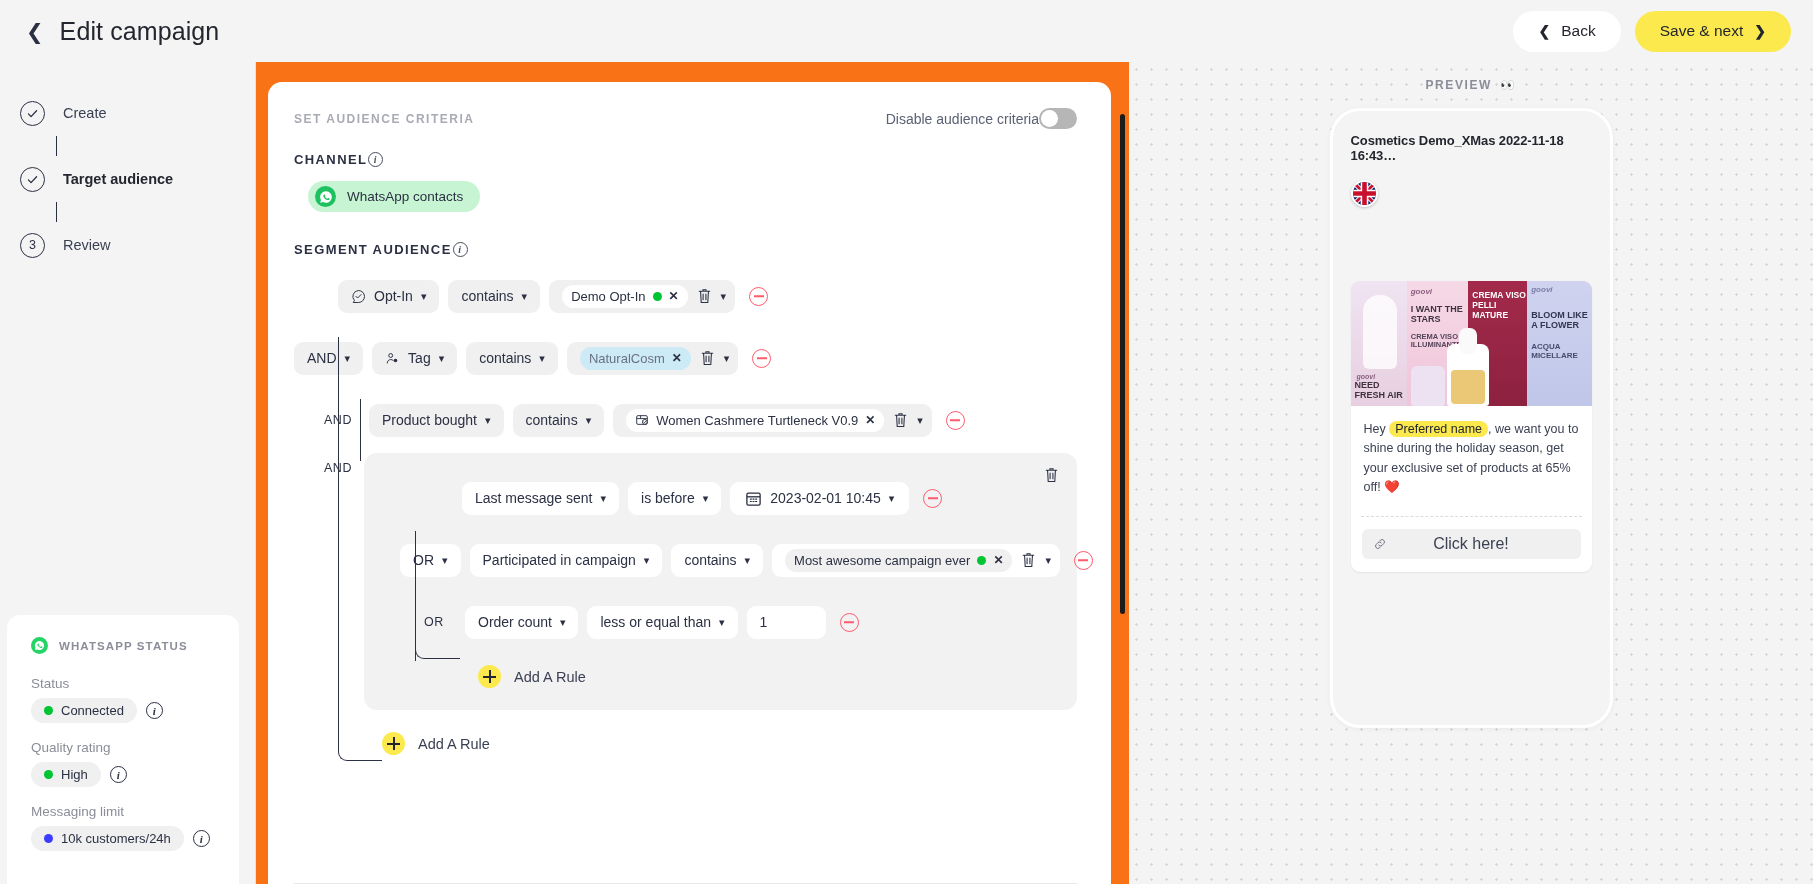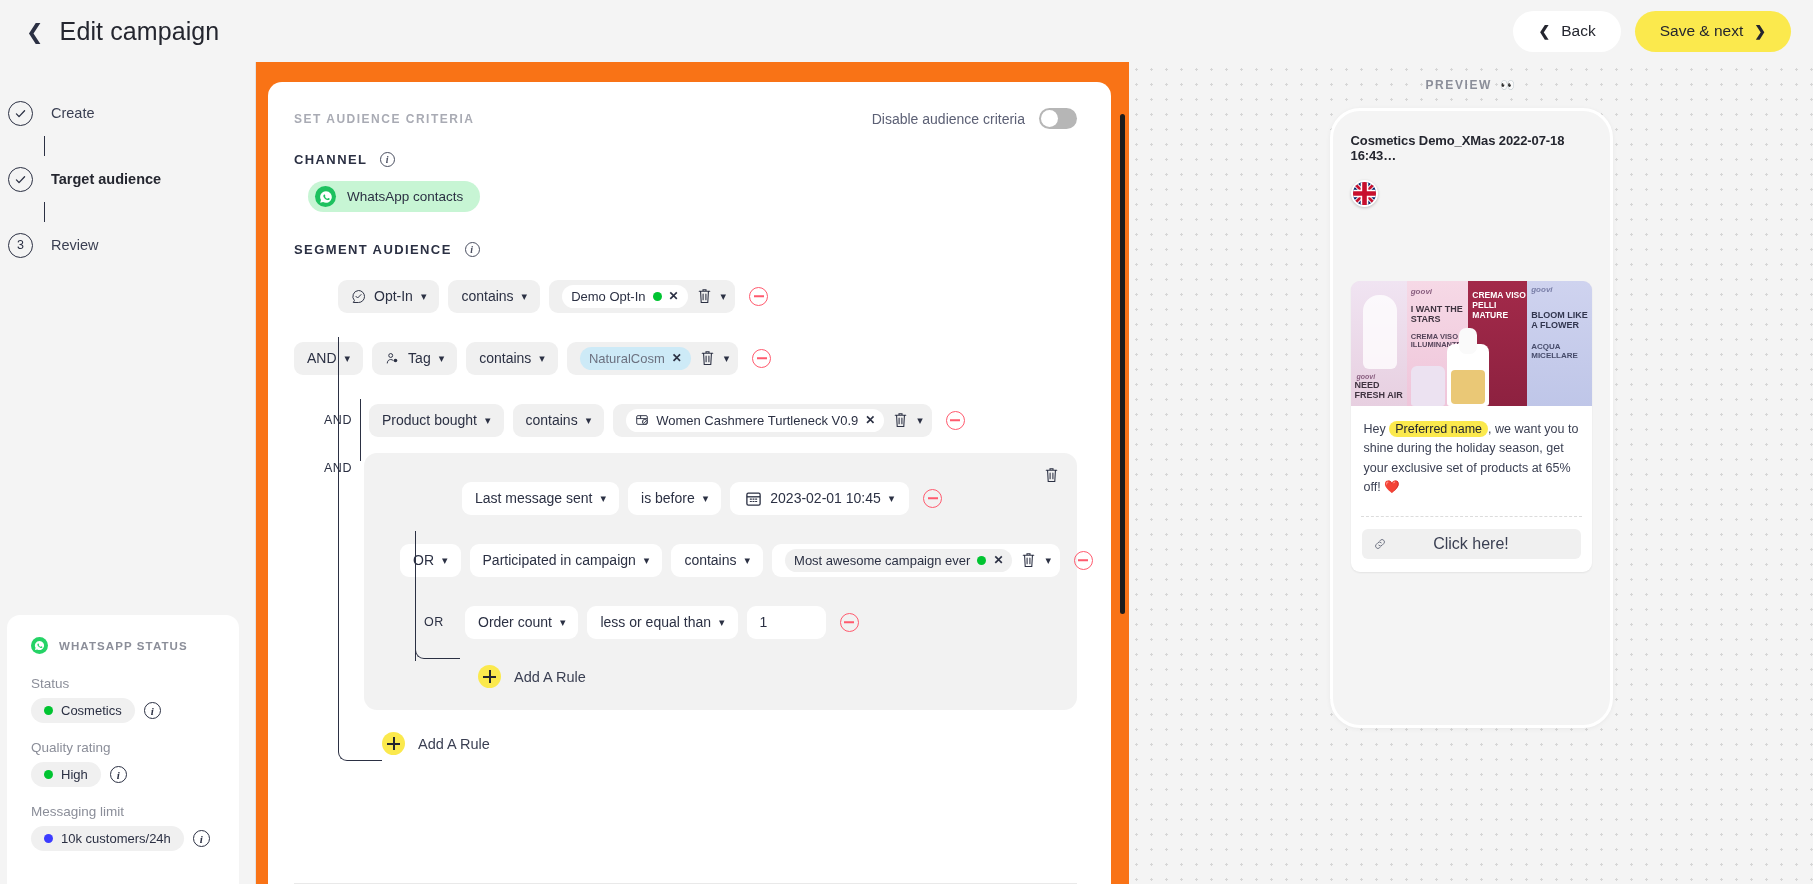--- a/index.html
+++ b/index.html
@@ -38,21 +38,21 @@
   .body-row { flex: 1; display: flex; min-height: 0; }
 
   
   .sidebar {
     width: 256px; flex: 0 0 256px;
     background: #f4f4f4;
     border-right: 1px solid #e3e3e3;
     position: relative;
     padding-top: 28px;
   }
-  .steps { padding-left: 8px; }
+  .steps { padding-left: 20px; }
   .step { display: flex; align-items: center; gap: 18px; height: 46px; cursor: pointer; }
   .step-dot {
     width: 25px; height: 25px; border-radius: 50%;
     border: 1.3px solid #2b3043; background: #f4f4f4;
     display: flex; align-items: center; justify-content: center;
     font-size: 12.5px; color: #2b3043; flex: 0 0 25px;
   }
   .step-dot svg { width: 13px; height: 13px; }
   .step-label { font-size: 14.5px; color: #3a3f52; }
   .step.active .step-label { font-weight: 700; color: #24262f; }
@@ -97,32 +97,32 @@
     background: #fff; border-radius: 14px 14px 0 0;
     height: 100%; padding: 30px 34px 0 26px;
     position: relative; overflow: hidden;
   }
   .sect-label {
     font-size: 12px; letter-spacing: 1.5px; font-weight: 700;
     color: #a9abb4; margin-bottom: 26px;
   }
   .sub-label {
     font-size: 13px; letter-spacing: 1.4px; font-weight: 700;
-    color: #2b3043; display: flex; align-items: flex-start; gap: 13px;
+    color: #2b3043; display: flex; align-items: flex-start; gap: 1px;
   }
   .info-sm {
     width: 15px; height: 15px; border-radius: 50%;
     border: 1.2px solid #4a4f60; color: #4a4f60;
     font-size: 10px; font-weight: 700; font-style: italic;
     display: inline-flex; align-items: center; justify-content: center;
     font-family: "Liberation Serif", serif; cursor: pointer; flex: 0 0 15px;
   }
   .disable-row {
     position: absolute; top: 26px; right: 34px;
-    display: flex; align-items: center; gap: 14px;
+    display: flex; align-items: center; 
   }
   .disable-text { font-size: 14px; color: #5c6075; }
   .toggle {
     width: 38px; height: 21px; border-radius: 11px; background: #b6b6b6;
     position: relative; cursor: pointer; flex: 0 0 38px;
   }
   .toggle .knob {
     position: absolute; top: 2px; left: 2px;
     width: 17px; height: 17px; border-radius: 50%; background: #fff;
   }
@@ -308,21 +308,21 @@
               </svg>
           </span>
           <span class="wa-title">WHATSAPP STATUS</span>
         </div>
 
         <div class="wa-field">
           <div class="wa-label">Status</div>
           <div class="wa-value-row">
             <span class="wa-chip">
               <span class="dot" style="background:#00c431"></span>
-              <span>Cosmetics</span>
+              <span>Connected</span>
             </span>
             <span class="info-i">i</span>
           </div>
         </div>
 
         <div class="wa-field">
           <div class="wa-label">Quality rating</div>
           <div class="wa-value-row">
             <span class="wa-chip">
               <span class="dot" style="background:#00c431"></span>
@@ -561,21 +561,21 @@
       <div class="scrollbar"></div>
     </div>
 
     <div class="preview">
       <div class="preview-title">
         <span>PREVIEW</span>
         <span>👀</span>
       </div>
 
       <div class="phone">
-        <div class="phone-title">Cosmetics Demo_XMas 2022-07-18 16:43…</div>
+        <div class="phone-title">Cosmetics Demo_XMas 2022-11-18 16:43…</div>
 
         <div class="flag">
           <svg viewBox="0 0 60 60">
             <rect width="60" height="60" fill="#012169"></rect>
             <path d="M0 0l60 60M60 0L0 60" stroke="#fff" stroke-width="12"></path>
             <path d="M0 0l60 60M60 0L0 60" stroke="#C8102E" stroke-width="7"></path>
             <path d="M30 0v60M0 30h60" stroke="#fff" stroke-width="20"></path>
             <path d="M30 0v60M0 30h60" stroke="#C8102E" stroke-width="12"></path>
           </svg>
         </div>

